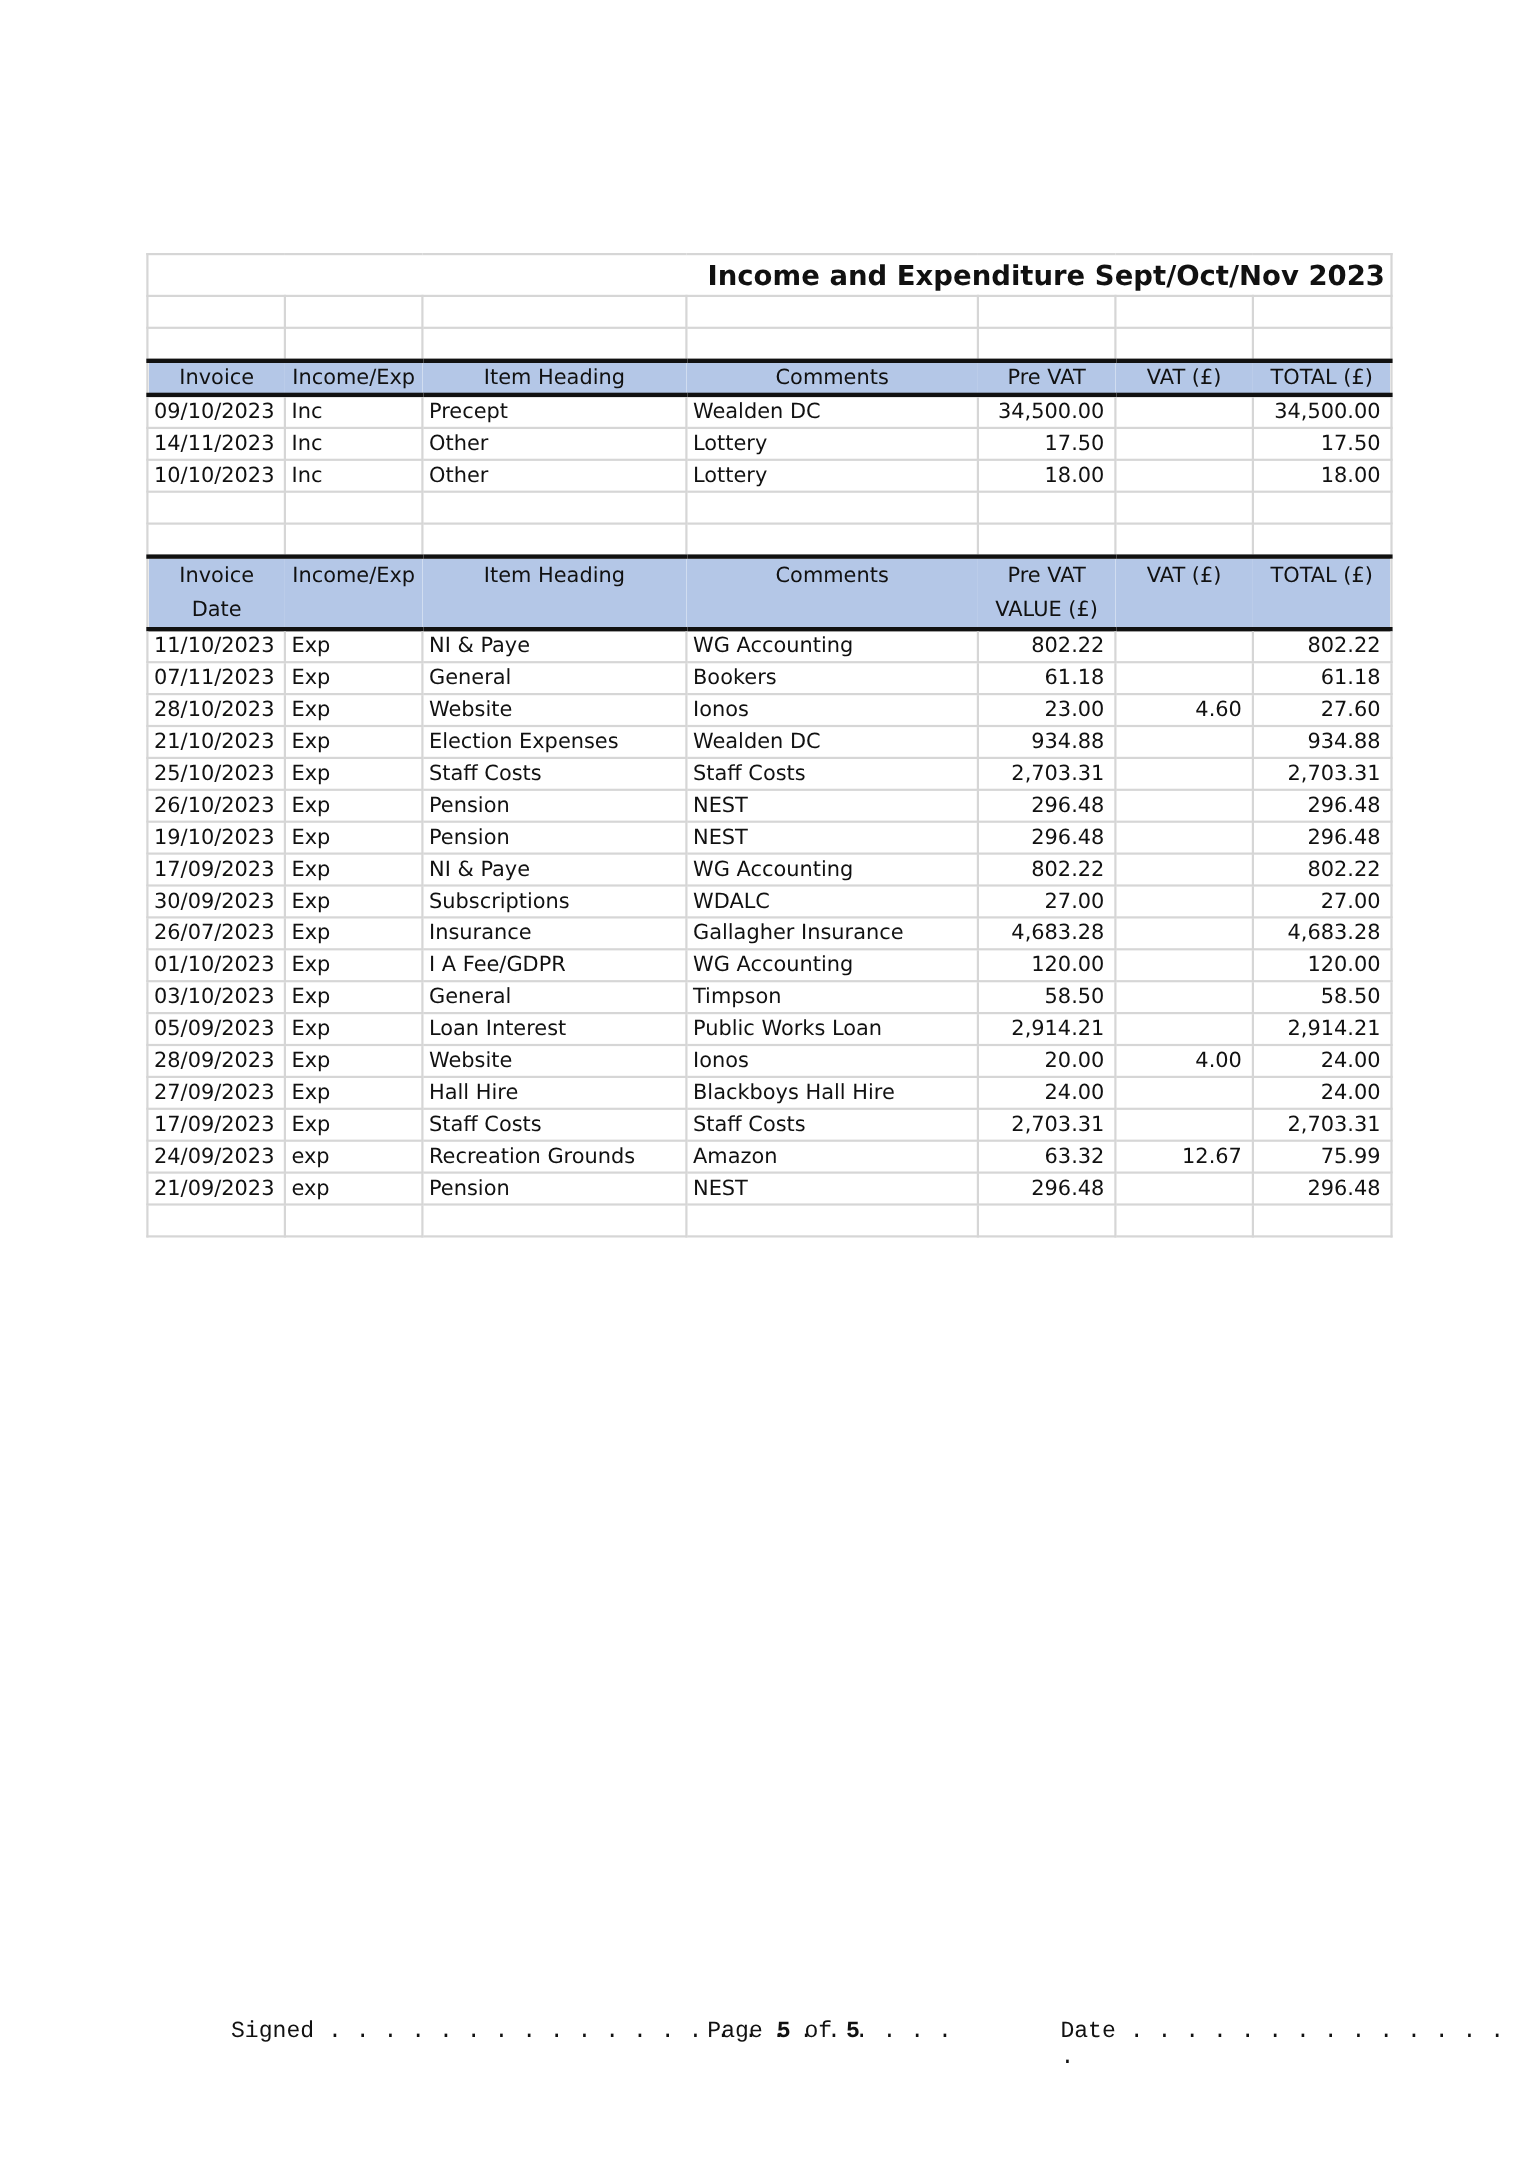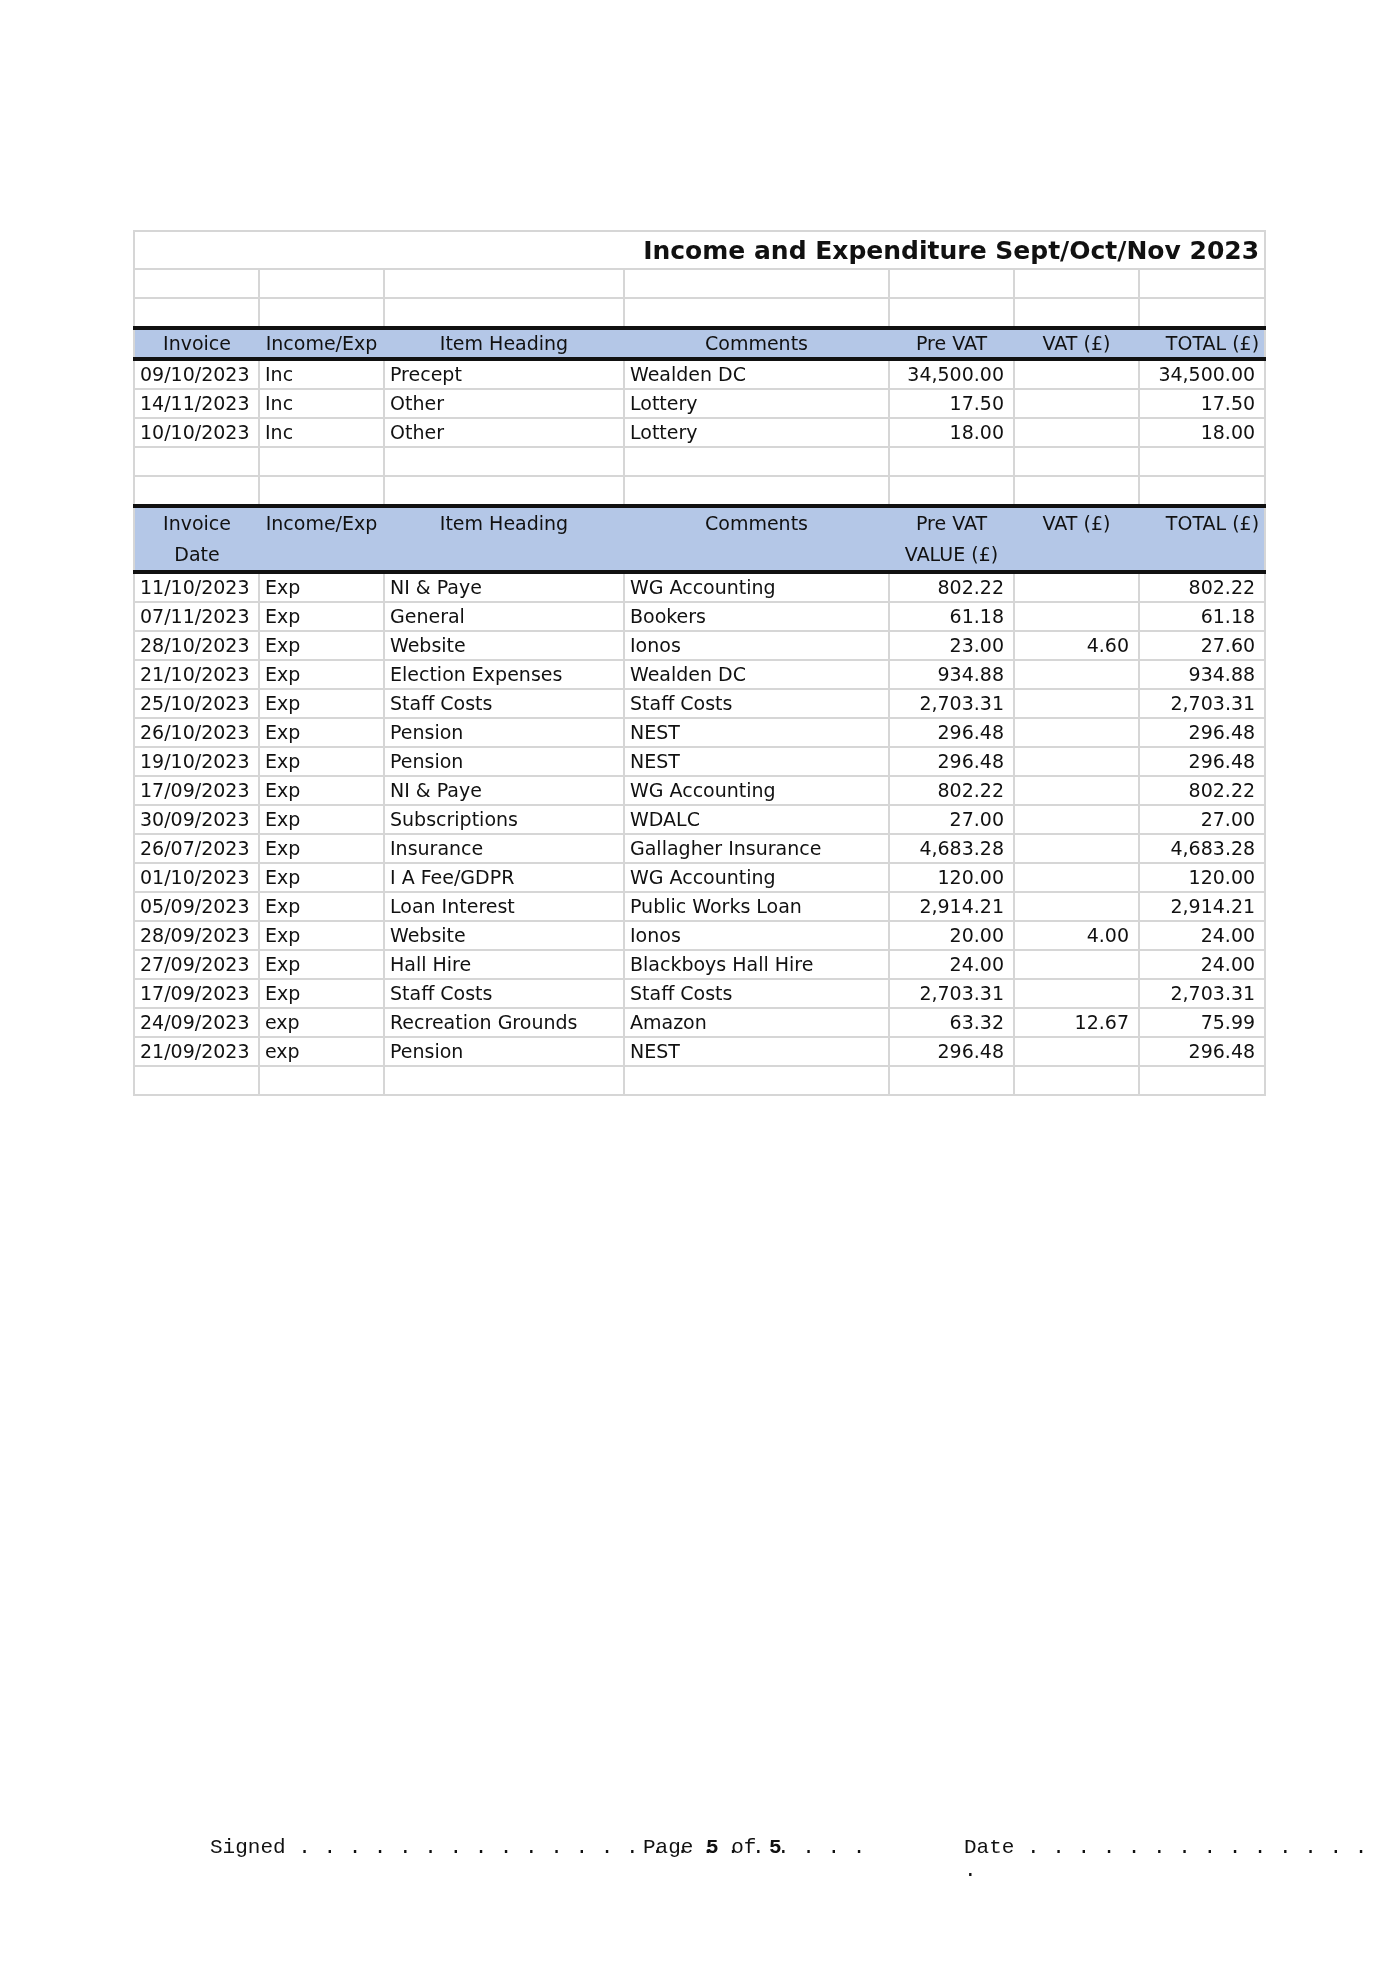--- a/index.html
+++ b/index.html
@@ -6,21 +6,21 @@
   body { width: 1389px; height: 1964px; position: relative; overflow: hidden; font-family: "Liberation Sans", sans-serif; }
   .sheet { position: absolute; left: 133px; top: 230px; width: 1131px; border-collapse: collapse; table-layout: fixed; font-family: "DejaVu Sans", sans-serif; font-size: 19px; color: #111; }
   .sheet td { border: 2px solid #d6d6d6; height: 27px; padding: 0 5px; white-space: nowrap; overflow: hidden; line-height: 27px; }
   .sheet td.num { text-align: right; padding-right: 9px; }
   .title-row td { height: 36px; text-align: right; font-weight: bold; font-size: 25px; border-bottom: 2px solid #d6d6d6; }
   .hdr td { background: #b4c7e7; text-align: center; border-left: none; border-right: none; }
   .hdr.top td { border-top: 4px solid #111; }
   .hdr.bottom td { border-bottom: 4px solid #111; }
   .hdr .h2 { line-height: 31px; height: 62px; }
   .hdr td.left-edge { border-left: 2px solid #d6d6d6; }
-  .hdr td.right-edge { border-right: 2px solid #d6d6d6; text-align: right; }
+  .hdr td.right-edge { border-right: 2px solid #d6d6d6; }
   .footer { position: absolute; top: 1836px; font-family: Liberation Mono, monospace; font-size: 21px; color: #111; }
   .footer b { font-weight: bold; }
 </style>
 </head>
 <body>
 
 <table class="sheet">
   <colgroup>
     <col style="width:125px">
       <col style="width:125px">
@@ -215,20 +215,29 @@
       <tr>
         <td>01/10/2023</td>
         <td>Exp</td>
         <td>I A Fee/GDPR</td>
         <td>WG Accounting</td>
         <td class="num">120.00</td>
         <td class="num"></td>
         <td class="num">120.00</td>
       </tr>
       <tr>
+        <td>03/10/2023</td>
+        <td>Exp</td>
+        <td>General</td>
+        <td>Timpson</td>
+        <td class="num">58.50</td>
+        <td class="num"></td>
+        <td class="num">58.50</td>
+      </tr>
+      <tr>
         <td>05/09/2023</td>
         <td>Exp</td>
         <td>Loan Interest</td>
         <td>Public Works Loan</td>
         <td class="num">2,914.21</td>
         <td class="num"></td>
         <td class="num">2,914.21</td>
       </tr>
       <tr>
         <td>28/09/2023</td>

